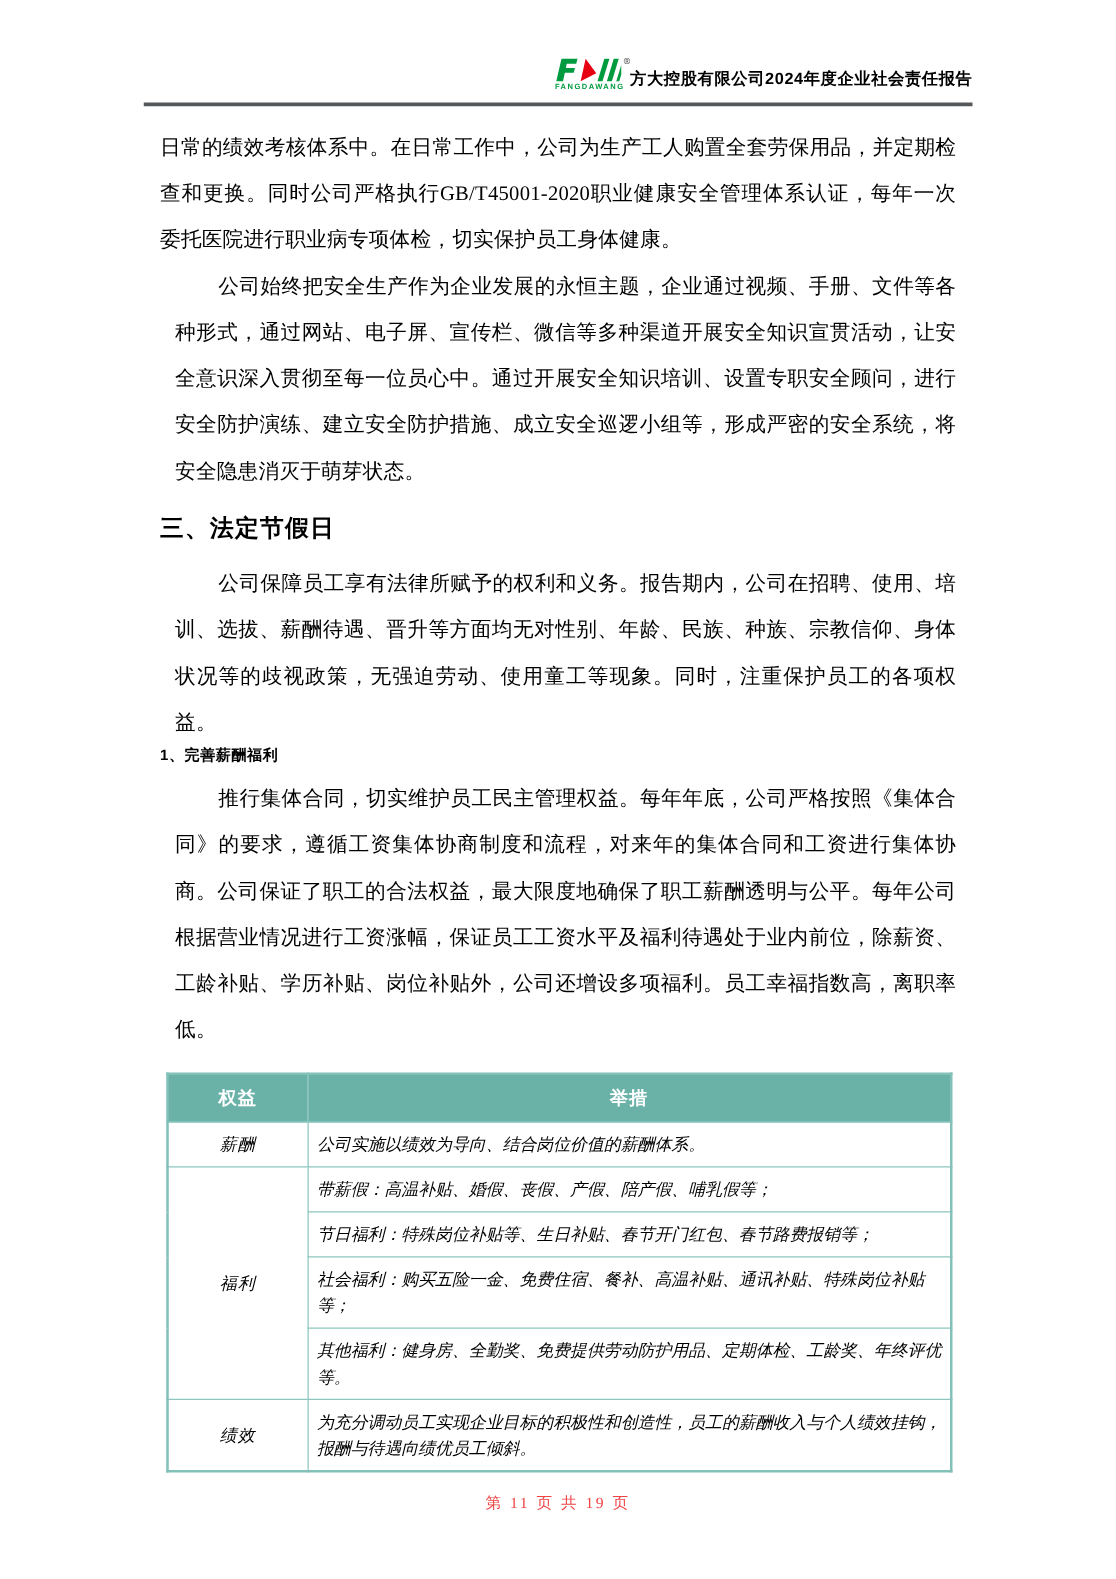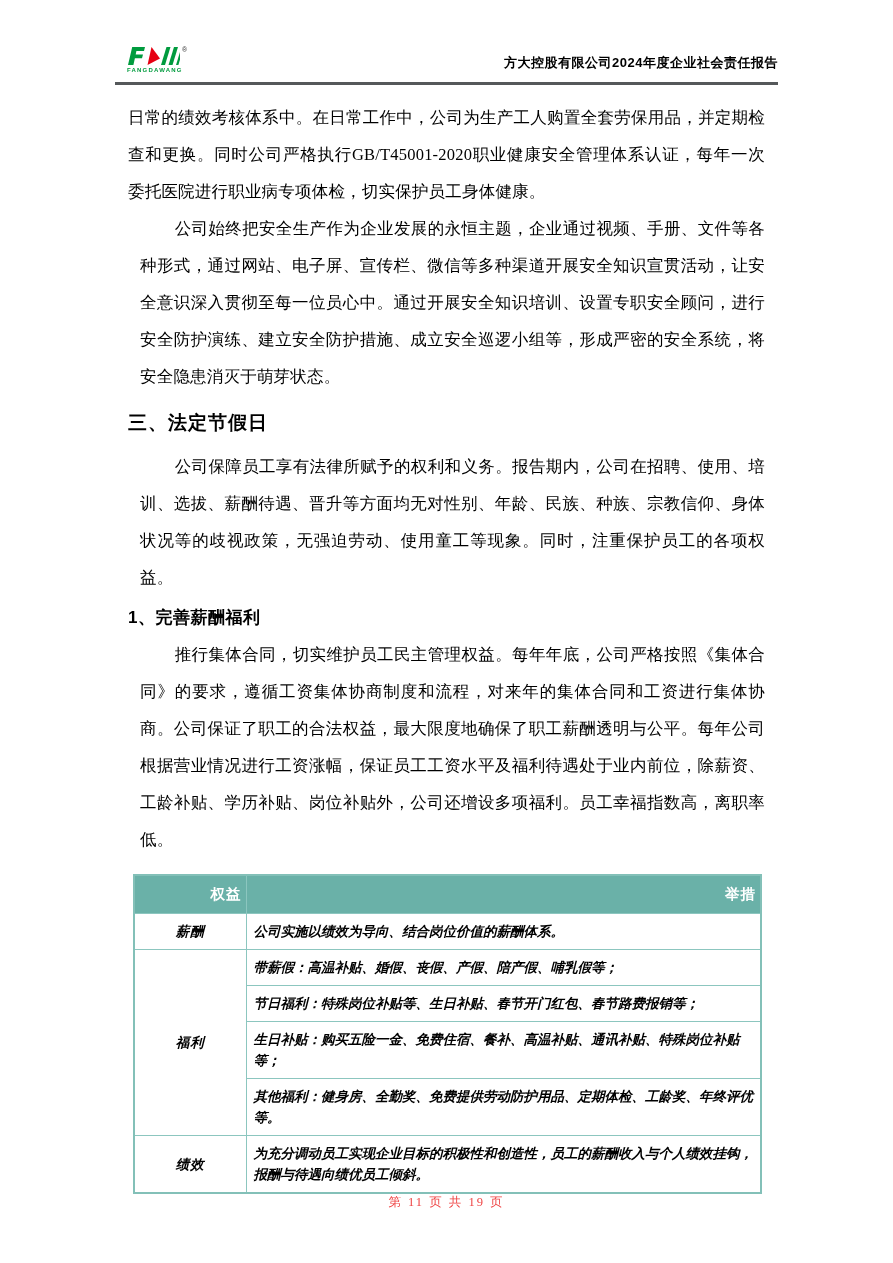--- a/index.html
+++ b/index.html
@@ -15,21 +15,21 @@
     color: #000;
   }
 
   
   .header {
     position: absolute;
     top: 46px;
     left: 115px;
     width: 663px;
     display: flex;
-    justify-content: space-between;
+    justify-content: flex-end;
     align-items: flex-end;
     border-bottom: 3px solid #55585a;
     padding-bottom: 9px;
   }
   .logo-wrap { margin-left: 12px; line-height: 1; }
   .logo-main { display: flex; align-items: flex-start; }
   .logo-sub {
     font-family: "Liberation Sans", sans-serif;
     font-size: 6px;
     font-weight: bold;
@@ -69,54 +69,52 @@
   .h-section {
     font-family: "Liberation Sans", sans-serif;
     font-size: 19px;
     font-weight: bold;
     margin-top: 15px;
     margin-bottom: 12px;
     letter-spacing: 1px;
   }
   .h-sub {
     font-family: "Liberation Sans", sans-serif;
-    font-size: 17px;
-    font-weight: bold;
-    margin-top: 10px;
+    font-size: 12px;
+    font-weight: bold;
     margin-bottom: 7px;
     letter-spacing: 0.5px;
   }
 
   
   .benefits-table {
     width: 629px;
     margin: 16px auto 0 5px;
     border-collapse: collapse;
     border: 2px solid #83c0b8;
   }
   .benefits-table th {
     background: #6ab1a8;
     color: #ffffff;
     font-family: "Liberation Sans", sans-serif;
     font-weight: bold;
     font-size: 14.5px;
     letter-spacing: 1px;
     padding: 9px 4px;
     border: 1.5px solid #8cc6bf;
-    text-align: right;
+    text-align: center;
   }
   .benefits-table td {
     border: 1.5px solid #8cc6bf;
     font-family: "Liberation Serif", "DejaVu Serif", serif;
     font-style: italic;
     font-size: 13.5px;
     line-height: 21px;
     padding: 7px 7px;
     vertical-align: middle;
-    font-weight: bold;
   }
   .benefits-table td.cat {
     width: 112px;
     text-align: center;
     font-style: italic;
     letter-spacing: 1px;
   }
 
   
   .footer {
@@ -178,21 +176,21 @@
           <td>公司实施以绩效为导向、结合岗位价值的薪酬体系。</td>
         </tr>
         <tr>
           <td class="cat" rowspan="4">福利</td>
           <td>带薪假：高温补贴、婚假、丧假、产假、陪产假、哺乳假等；</td>
         </tr>
         <tr>
           <td>节日福利：特殊岗位补贴等、生日补贴、春节开门红包、春节路费报销等；</td>
         </tr>
         <tr>
-          <td>生日补贴：购买五险一金、免费住宿、餐补、高温补贴、通讯补贴、特殊岗位补贴等；</td>
+          <td>社会福利：购买五险一金、免费住宿、餐补、高温补贴、通讯补贴、特殊岗位补贴等；</td>
         </tr>
         <tr>
           <td>其他福利：健身房、全勤奖、免费提供劳动防护用品、定期体检、工龄奖、年终评优等。</td>
         </tr>
         <tr>
           <td class="cat">绩效</td>
           <td>为充分调动员工实现企业目标的积极性和创造性，员工的薪酬收入与个人绩效挂钩，报酬与待遇向绩优员工倾斜。</td>
         </tr>
       </tbody>
     </table>

